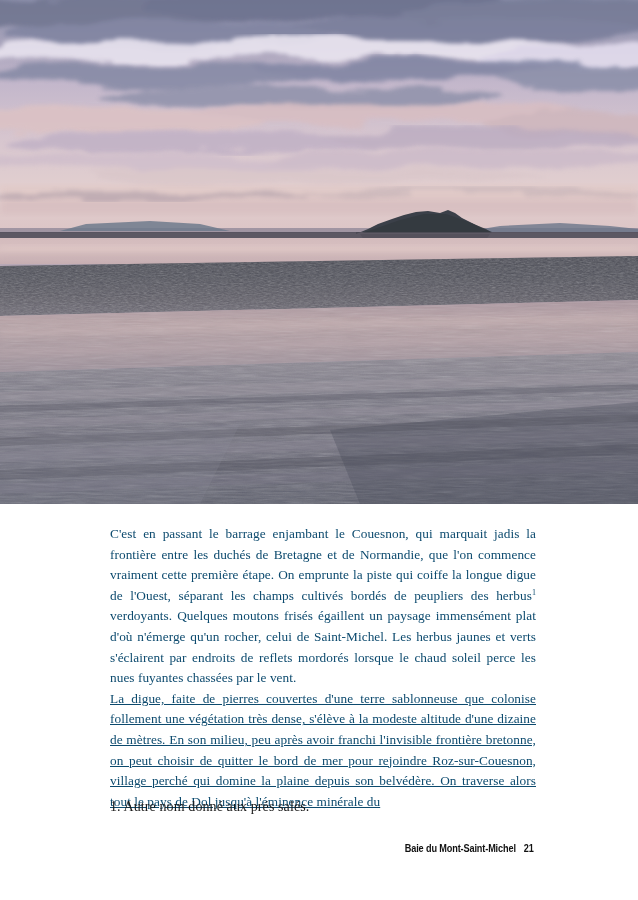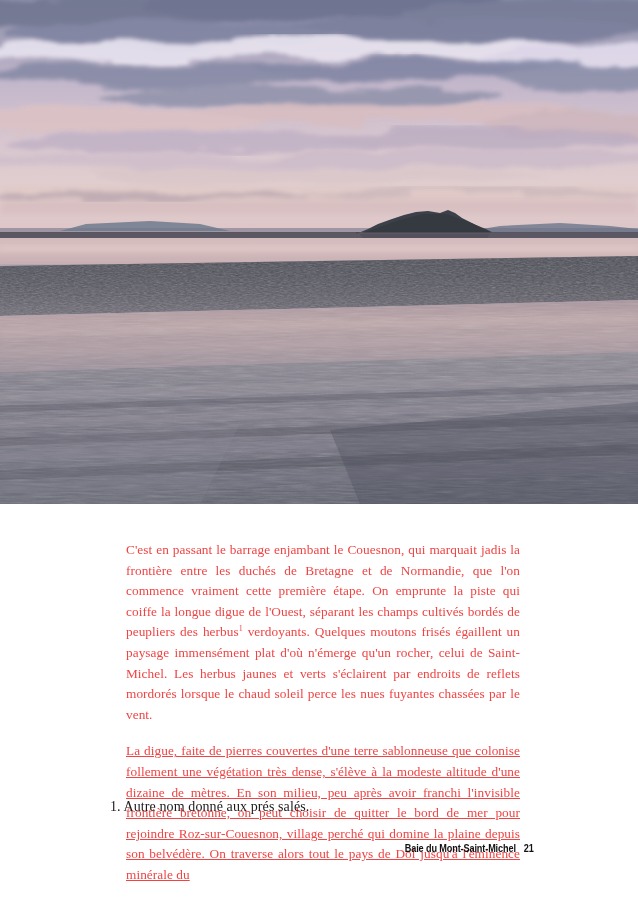--- a/index.html
+++ b/index.html
@@ -28,26 +28,26 @@
   .photo svg { display: block; width: 100%; height: 100%; }
 
   
   .textcol {
     position: absolute;
     left: 110px;
     top: 524px;
     width: 426px;
   }
   .body-par {
-    margin: 16px;
+    margin: 0;
     text-align: justify;
     text-justify: inter-word;
     font-size: 13.3px;
     line-height: 20.6px;
-    color: #ef4444;
+    color: #0c4a6e;
     letter-spacing: 0.05px;
   }
   .body-par.second { text-indent: 0; text-decoration: underline; }
   sup.fn {
     font-size: 8px;
     vertical-align: super;
     line-height: 0;
   }
 
   

